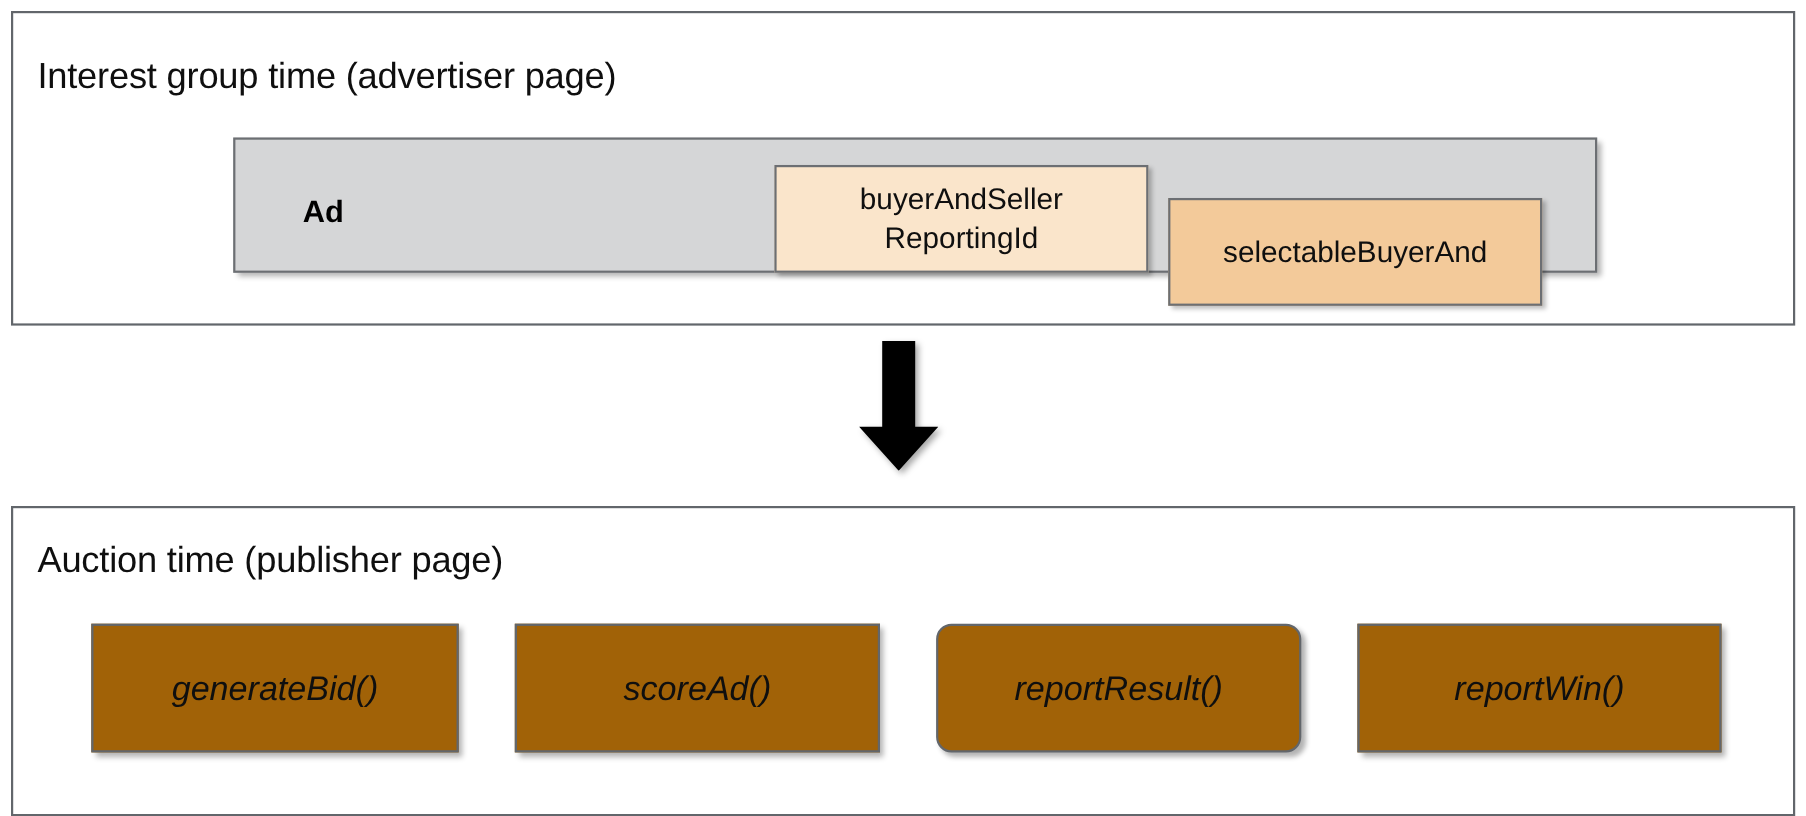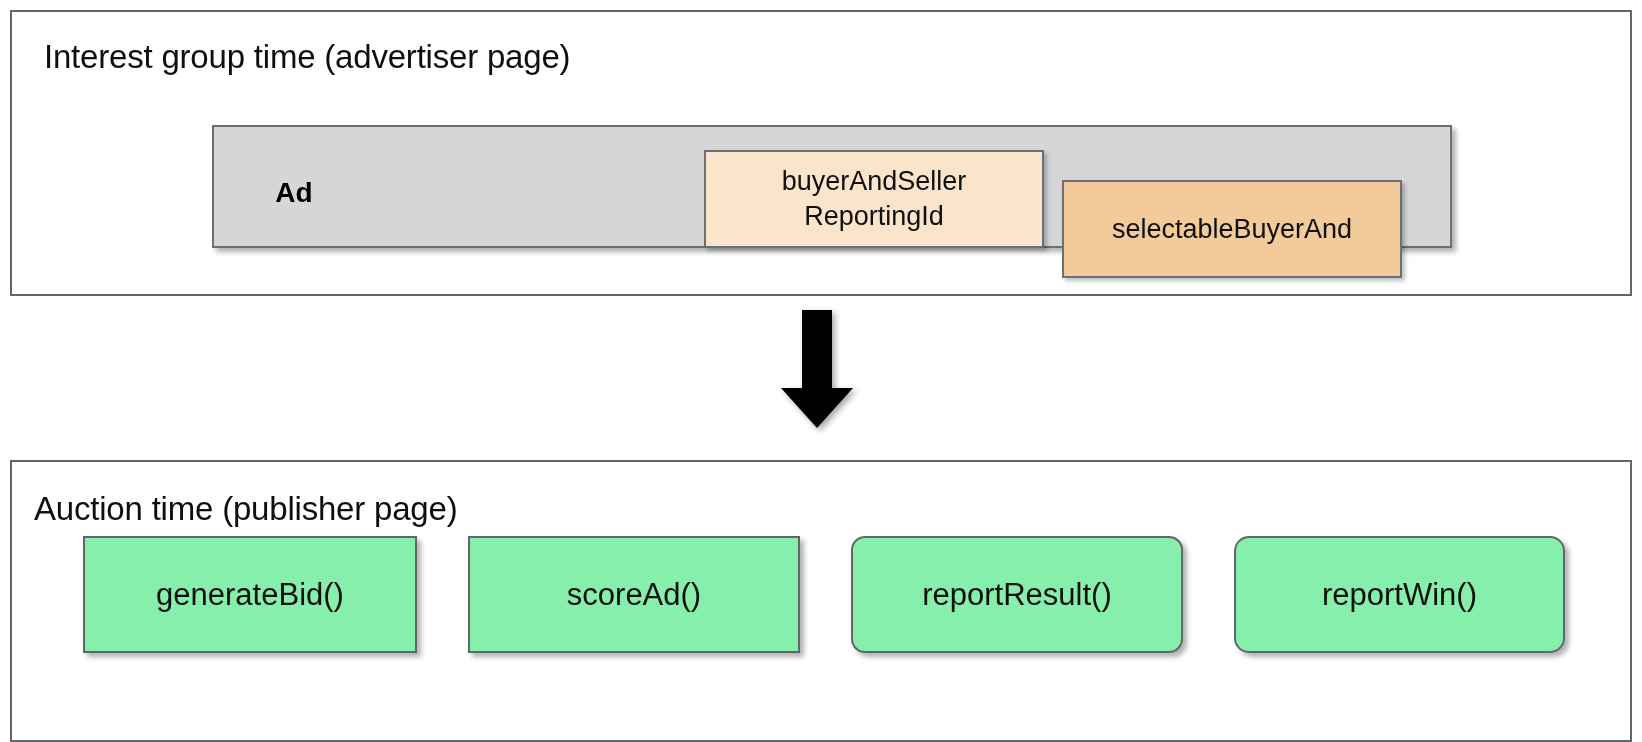--- a/index.html
+++ b/index.html
@@ -42,21 +42,21 @@
 
   .panel-title {
     position: absolute;
     left: 22px;
     font-size: 33px;
     font-weight: 400;
     color: #0f0f0f;
     letter-spacing: -0.2px;
     white-space: nowrap;
   }
-  #title-advertiser { top: 26px; margin-left: 10px; }
+  #title-advertiser { top: 38px; }
   #title-auction    { top: 28px; }
 
   
   #ad-container {
     position: absolute;
     left: 200px;
     top: 113px;
     width: 1240px;
     height: 123px;
     background: #d5d6d7;
@@ -103,37 +103,38 @@
     left: 781px;
     top: 310px;
     width: 72px;
     height: 118px;
     filter: drop-shadow(3px 3px 3px rgba(0,0,0,0.35));
   }
 
   
   .fn-box {
     position: absolute;
-    top: 74px;
+    top: 105px;
     height: 117px;
-    background: #86efac;
+    background: #a16207;
     border: 2px solid #62666b;
     box-sizing: border-box;
     display: flex;
     align-items: center;
     justify-content: center;
     text-align: center;
     font-size: 31px;
     color: #0f0f0f;
     box-shadow: 4px 4px 5px rgba(0,0,0,0.30);
+    font-style: italic;
   }
   #fn-box-0 { left: 71px;   width: 334px; }
   #fn-box-1 { left: 456px;  width: 332px; }
   #fn-box-2 { left: 839px;  width: 332px; border-radius: 14px; }
-  #fn-box-3 { left: 1222px; width: 331px; border-radius: 15px; }
+  #fn-box-3 { left: 1222px; width: 331px; }
 </style>
 </head>
 <body>
 
 <div id="canvas">
 
   <div class="panel" id="panel-advertiser">
 
     <div class="panel-title" id="title-advertiser">Interest group time (advertiser page)</div>
 

